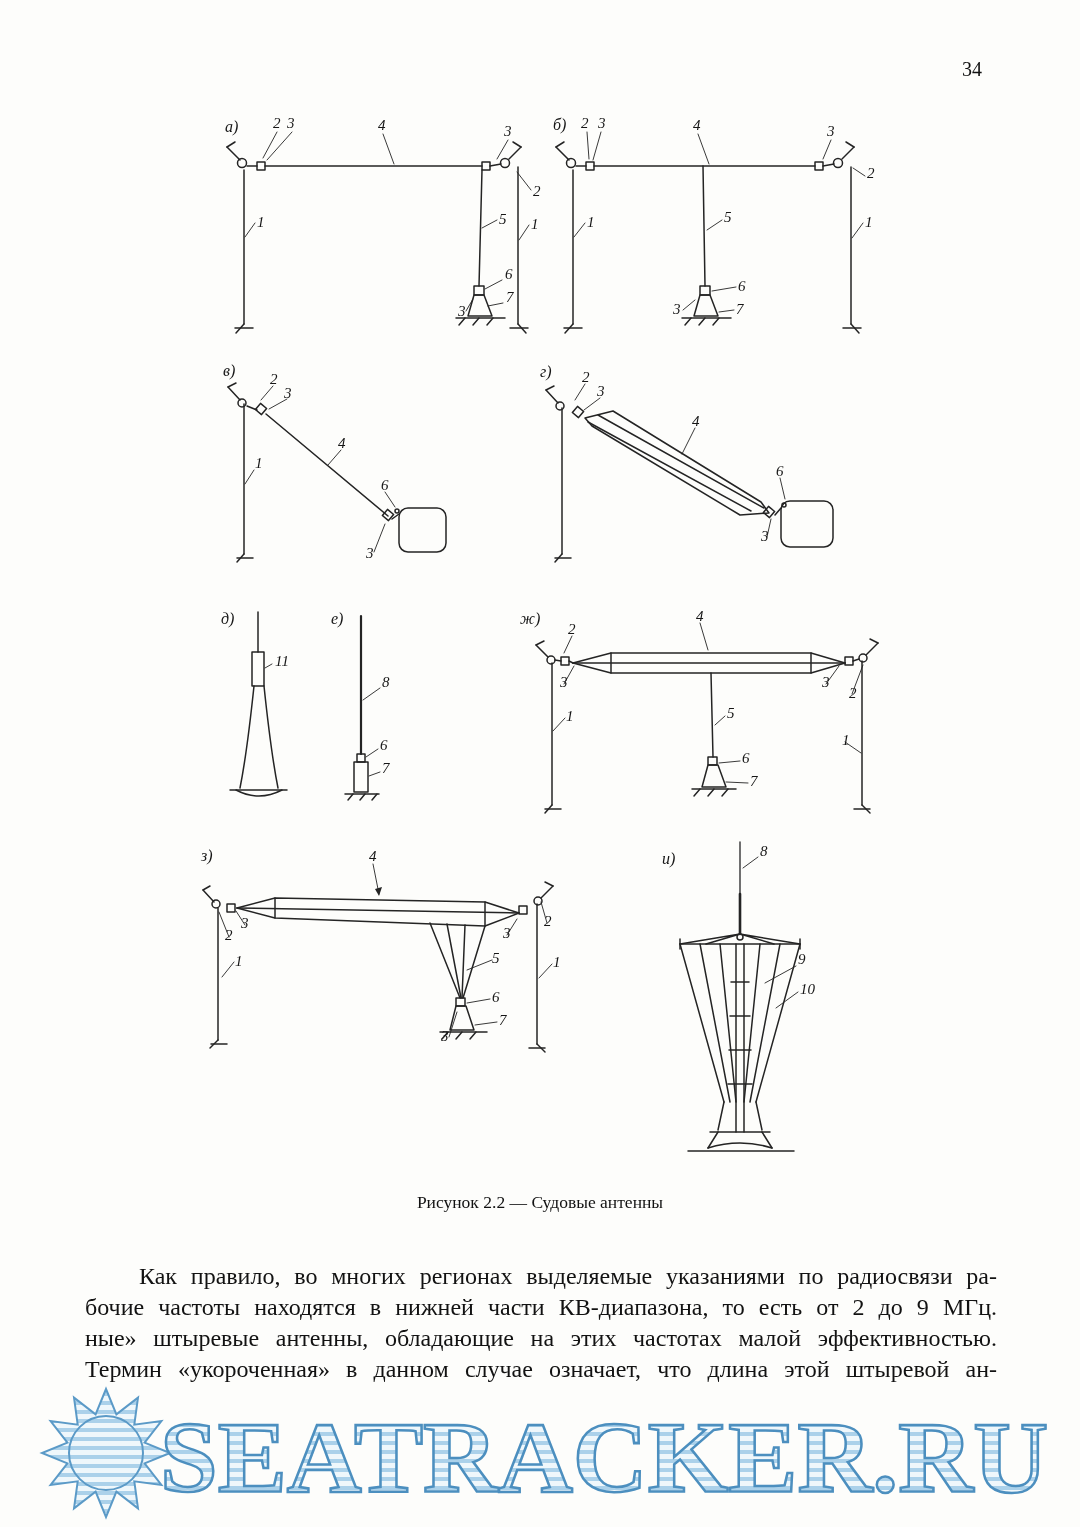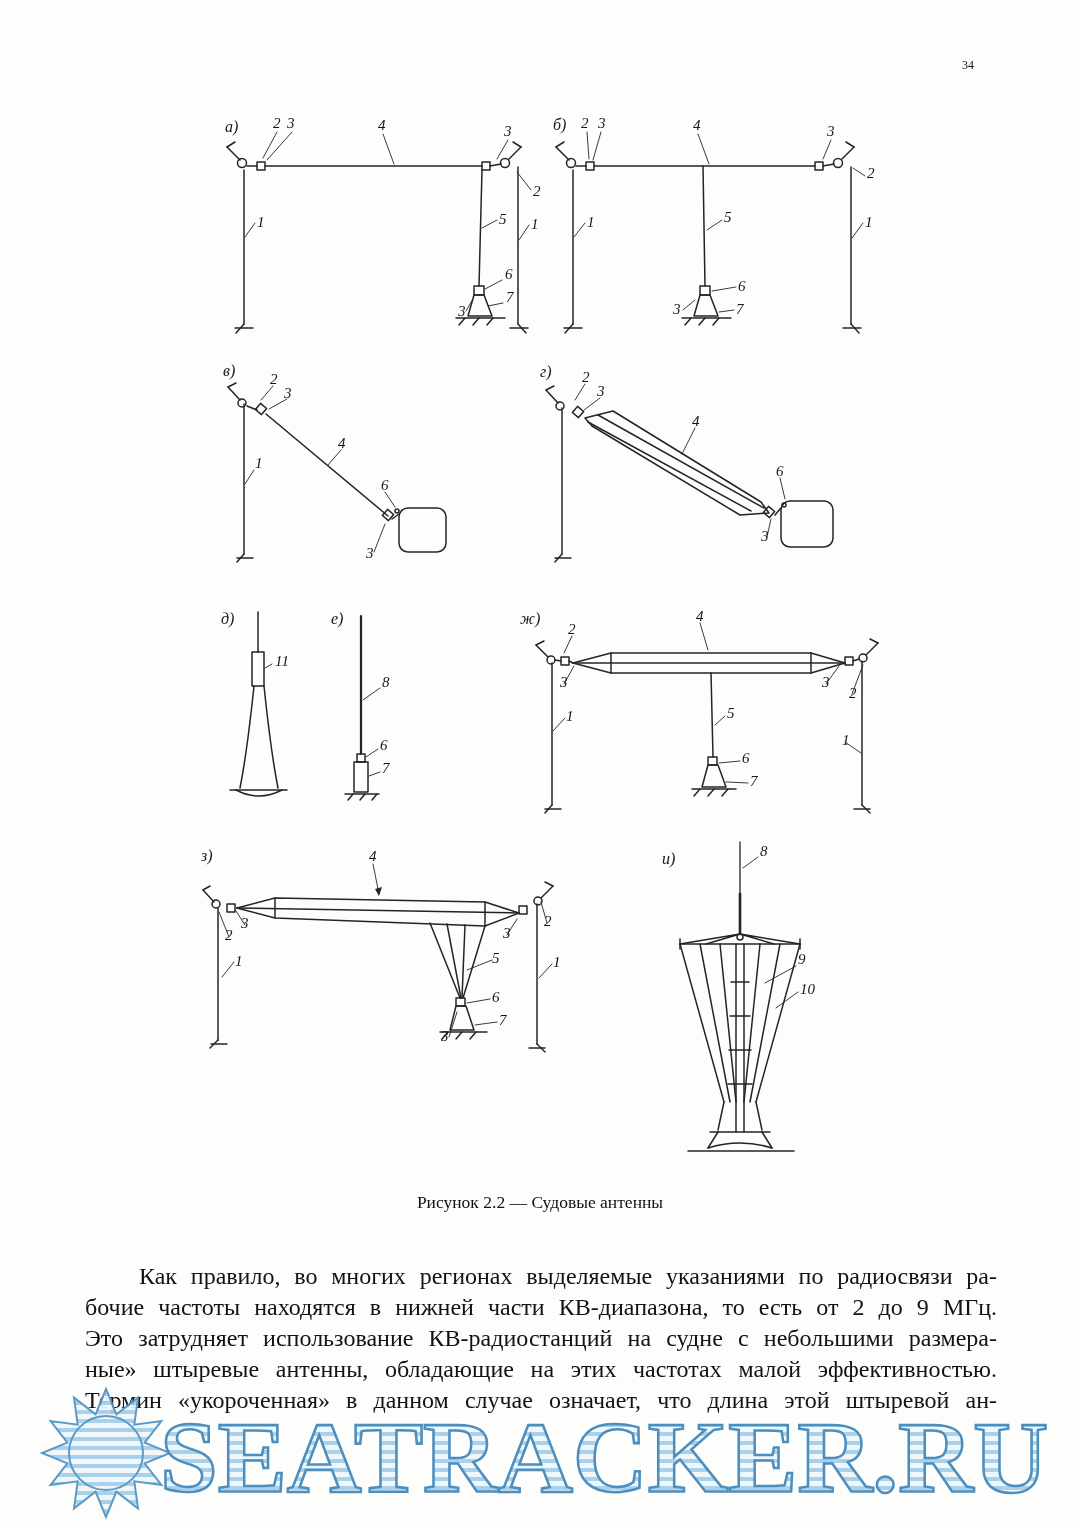--- a/index.html
+++ b/index.html
@@ -1,18 +1,18 @@
 <!DOCTYPE html>
 <html><head>
 <meta charset="utf-8">
 <style>
   html,body{margin:0;padding:0;background:#d9d9d9;}
   .page{position:relative;width:1080px;height:1527px;margin:0 auto;background:#fdfdfb;
         font-family:"Liberation Serif",serif;color:#121212;overflow:hidden;}
-  .page-number{position:absolute;top:58px;left:962px;font-size:12px;}
+  .page-number{position:absolute;top:58px;left:962px;font-size:20px;}
   svg.diagram{position:absolute;}
   svg.diagram line,svg.diagram path,svg.diagram rect,svg.diagram circle{
     stroke:#242424;stroke-width:1.5;fill:none;stroke-linecap:round;stroke-linejoin:round;}
   svg.diagram .leader{stroke-width:0.9;}
   svg.diagram .arrowhead{fill:#242424;stroke:none;}
   svg.diagram text{stroke:none;fill:#161616;font-family:"Liberation Serif",serif;
     font-style:italic;font-size:15px;}
   svg.diagram text.fkey{font-size:16px;}
   .caption{position:absolute;top:1192px;left:0;width:100%;text-align:center;font-size:17.5px;}
   .bodytext{position:absolute;top:1261px;left:85px;width:912px;font-size:24px;line-height:31px;}
@@ -413,21 +413,20 @@
     <text x="112" y="20">8</text>
     <text x="150" y="128">9</text>
     <text x="152" y="158">10</text>
   </svg>
 
   <div class="caption">Рисунок 2.2 — Судовые антенны</div>
 
   <div class="bodytext">
     <div class="line first">Как правило, во многих регионах выделяемые указаниями по радиосвязи ра-</div>
     <div class="line">бочие частоты находятся в нижней части КВ-диапазона, то есть от 2 до 9 МГц.</div>
-    <div class="line">Это затрудняет использование КВ-радиостанций на судне с небольшими размера-</div>
     <div class="line">ные» штыревые антенны, обладающие на этих частотах малой эффективностью.</div>
     <div class="line">Термин «укороченная» в данном случае означает, что длина этой штыревой ан-</div>
   </div>
 
   <svg class="watermark" width="1047" height="150" viewBox="0 0 1047 150">
     <defs>
       <pattern id="wm-stripes" patternUnits="userSpaceOnUse" width="10" height="9">
         <rect width="10" height="9" fill="#eef7fc"></rect>
         <rect y="2" width="10" height="4" fill="#a5cee9"></rect>
       </pattern>

